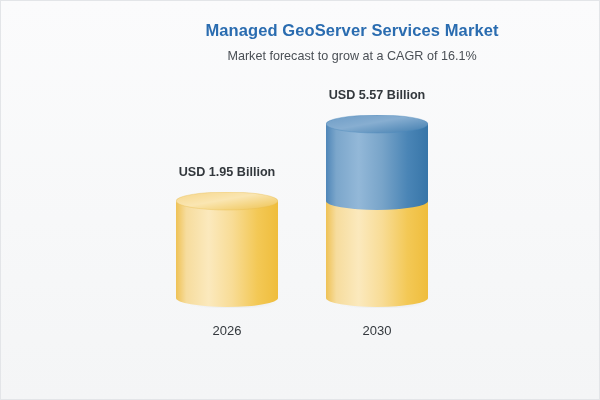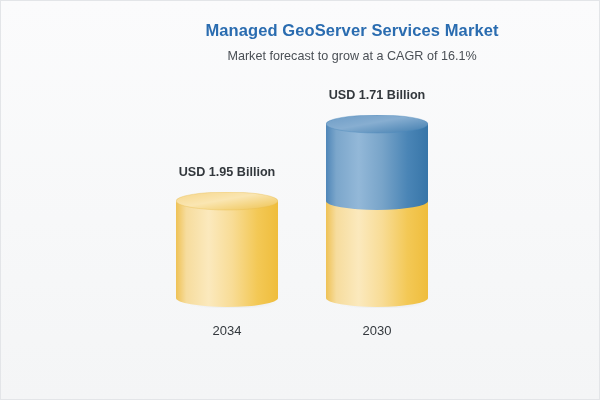--- a/index.html
+++ b/index.html
@@ -165,26 +165,26 @@
             <stop offset="100%" stop-color="#ffffff" stop-opacity="0"></stop>
           </radialGradient>
         </defs>
 
         <ellipse cx="56" cy="111" rx="50" ry="7" fill="url(#shadow1)"></ellipse>
         <path d="M0,9 L0,106 A51,9 0 0 0 102,106 L102,9 Z" fill="url(#yellowBody)"></path>
         <ellipse cx="51" cy="9" rx="51" ry="9" fill="url(#yellowTop)"></ellipse>
         <ellipse cx="51" cy="9" rx="51" ry="9" fill="none" stroke="#e8bb4e" stroke-width="0.6" opacity="0.65"></ellipse>
       </svg>
 
-      <div class="axis-label" style="bottom:-30px;">2034</div>
+      <div class="axis-label" style="bottom:-30px;">2026</div>
     </div>
 
     <div class="bar-group" style="left:325px; bottom:93px; width:102px; height:193px;">
 
-      <div class="bar-label" style="top:-27px;">USD 1.71 Billion</div>
+      <div class="bar-label" style="top:-27px;">USD 5.57 Billion</div>
 
       <svg class="cylinder-svg" width="102" height="193" viewBox="0 0 102 193">
         <defs>
           <linearGradient id="blueBody" x1="0" y1="0" x2="1" y2="0">
             <stop offset="0%" stop-color="#4f86b8"></stop>
             <stop offset="10%" stop-color="#7ba6cb"></stop>
             <stop offset="32%" stop-color="#93b8d8"></stop>
             <stop offset="55%" stop-color="#78a4c9"></stop>
             <stop offset="80%" stop-color="#4a85b6"></stop>
             <stop offset="100%" stop-color="#3775a8"></stop>

